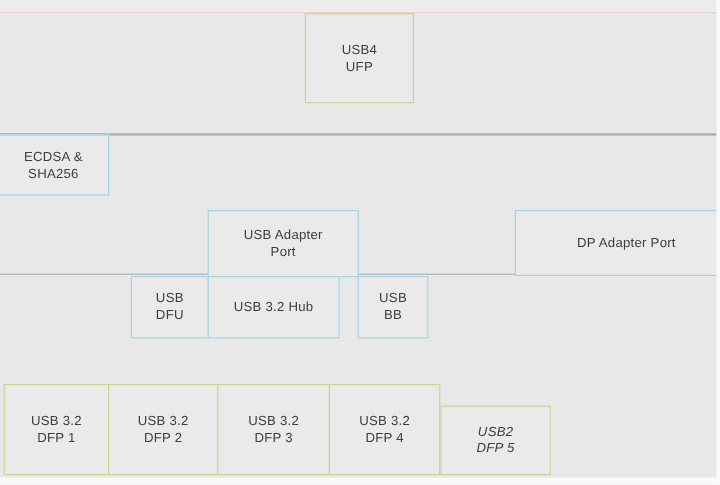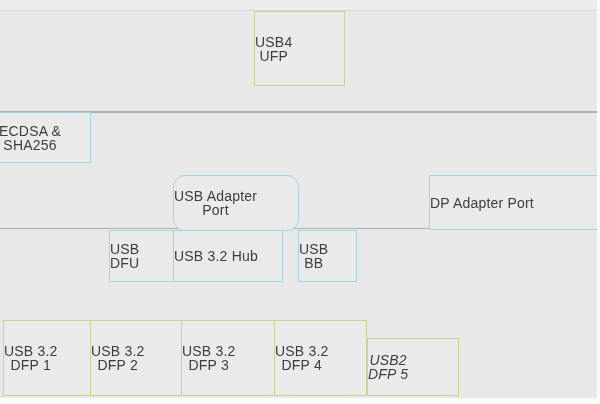--- a/index.html
+++ b/index.html
@@ -18,24 +18,24 @@
   }
   .band{
     position:absolute;left:0;top:111px;width:600px;height:118px;
     border-top:2px solid var(--band_line,#abb2b6);
     border-bottom:1px solid var(--band_line,#abb2b6);
     box-sizing:border-box;
   }
   .node{
     position:absolute;
     box-sizing:border-box;
-    display:flex;align-items:center;
+    display:flex;align-items:center;justify-content:center;
     text-align:center;
     background:var(--box_fill,#ebeaea);
-    font-size:14px;line-height:14px;
+    font-size:11px;line-height:14px;
     letter-spacing:.2px;
   }
   .node .lbl{white-space:pre-line;}
   .node.blue{border:1.5px solid var(--accent_blue,#a4d4e3);}
   .node.olive{border:1.5px solid var(--accent_olive,#cdd293);}
   .edge-right{
     position:absolute;right:0;top:0;width:3px;height:404px;
     background:var(--page,#fafafa);
   }
   .edge-bottom{
@@ -55,21 +55,21 @@
   <div class="node olive" style="left:254px;top:11px;width:91px;height:75px;">
     <span class="lbl">USB4
 UFP</span>
   </div>
 
   <div class="node blue" style="left:-2px;top:112px;width:93px;height:51px;">
     <span class="lbl">ECDSA &amp;
 SHA256</span>
   </div>
 
-  <div class="node blue" style="left:173px;top:175px;width:126px;height:56px;border-radius:12px;">
+  <div class="node blue" style="left:173px;top:175px;width:126px;height:56px;">
     <span class="lbl">USB Adapter
 Port</span>
   </div>
 
   <div class="node blue" style="left:411px;top:175px;width:186px;height:55px;margin-left:18px;">
     <span class="lbl">DP Adapter Port</span>
   </div>
 
   <div class="node blue" style="left:109px;top:230px;width:65px;height:52px;">
     <span class="lbl">USB

